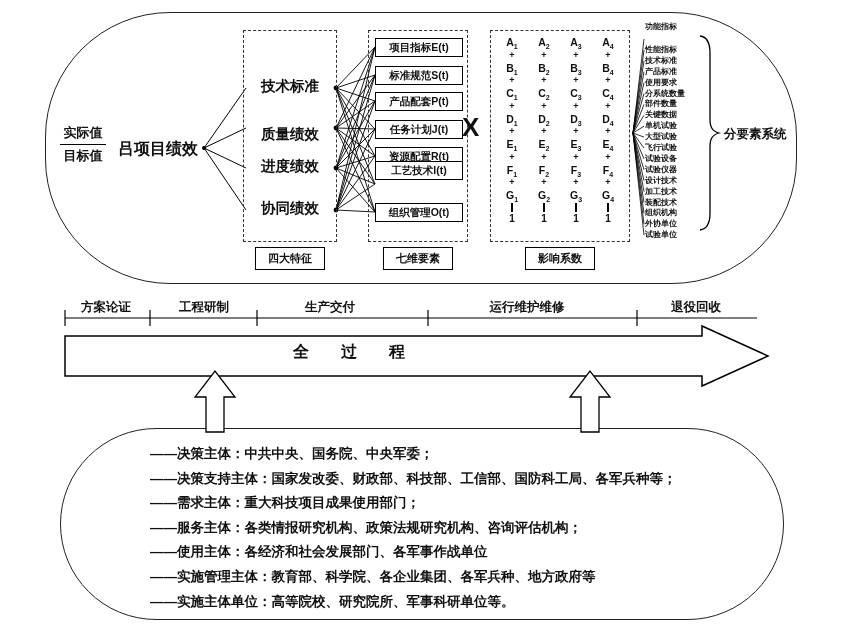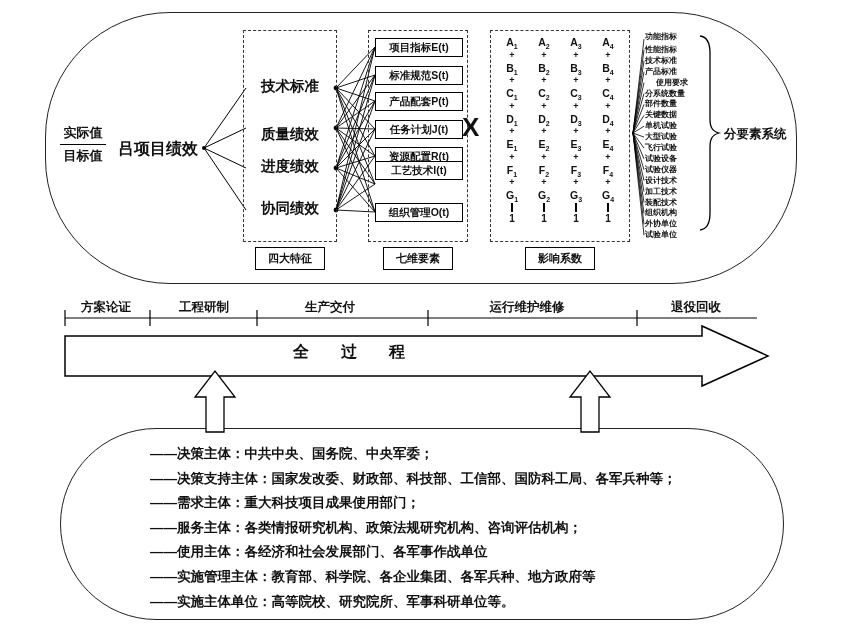--- a/index.html
+++ b/index.html
@@ -248,25 +248,25 @@
     <div class="four-item" style="top: 117px; margin-top: 8px;">质量绩效</div>
     <div class="four-item" style="top: 157px;">进度绩效</div>
     <div class="four-item" style="top: 199px;">协同绩效</div>
     <div class="seven-box" style="top: 37.5px;">项目指标E(t)</div>
     <div class="seven-box" style="top: 65.5px;">标准规范S(t)</div>
     <div class="seven-box" style="top: 91.5px;">产品配套P(t)</div>
     <div class="seven-box" style="top: 119.5px;">任务计划J(t)</div>
     <div class="seven-box" style="top: 146.5px;">资源配置R(t)</div>
     <div class="seven-box" style="top: 161px;">工艺技术I(t)</div>
     <div class="seven-box" style="top: 202.5px;">组织管理O(t)</div>
-    <div class="list-item" style="top: 32px;">功能指标</div>
+    <div class="list-item" style="top: 22px;">功能指标</div>
     <div class="list-item" style="top: 44.9px;">性能指标</div>
     <div class="list-item" style="top: 55.8px;">技术标准</div>
     <div class="list-item" style="top: 66.7px;">产品标准</div>
-    <div class="list-item" style="top: 77.6px; margin-left: 11px;">使用要求</div>
+    <div class="list-item" style="top: 77.6px;">使用要求</div>
     <div class="list-item" style="top: 88.5px;">分系统数量</div>
     <div class="list-item" style="top: 99.4px;">部件数量</div>
     <div class="list-item" style="top: 110.3px;">关键数据</div>
     <div class="list-item" style="top: 121.2px;">单机试验</div>
     <div class="list-item" style="top: 132.1px;">大型试验</div>
     <div class="list-item" style="top: 143px;">飞行试验</div>
     <div class="list-item" style="top: 153.9px;">试验设备</div>
     <div class="list-item" style="top: 164.8px;">试验仪器</div>
     <div class="list-item" style="top: 175.7px;">设计技术</div>
     <div class="list-item" style="top: 186.6px;">加工技术</div>

